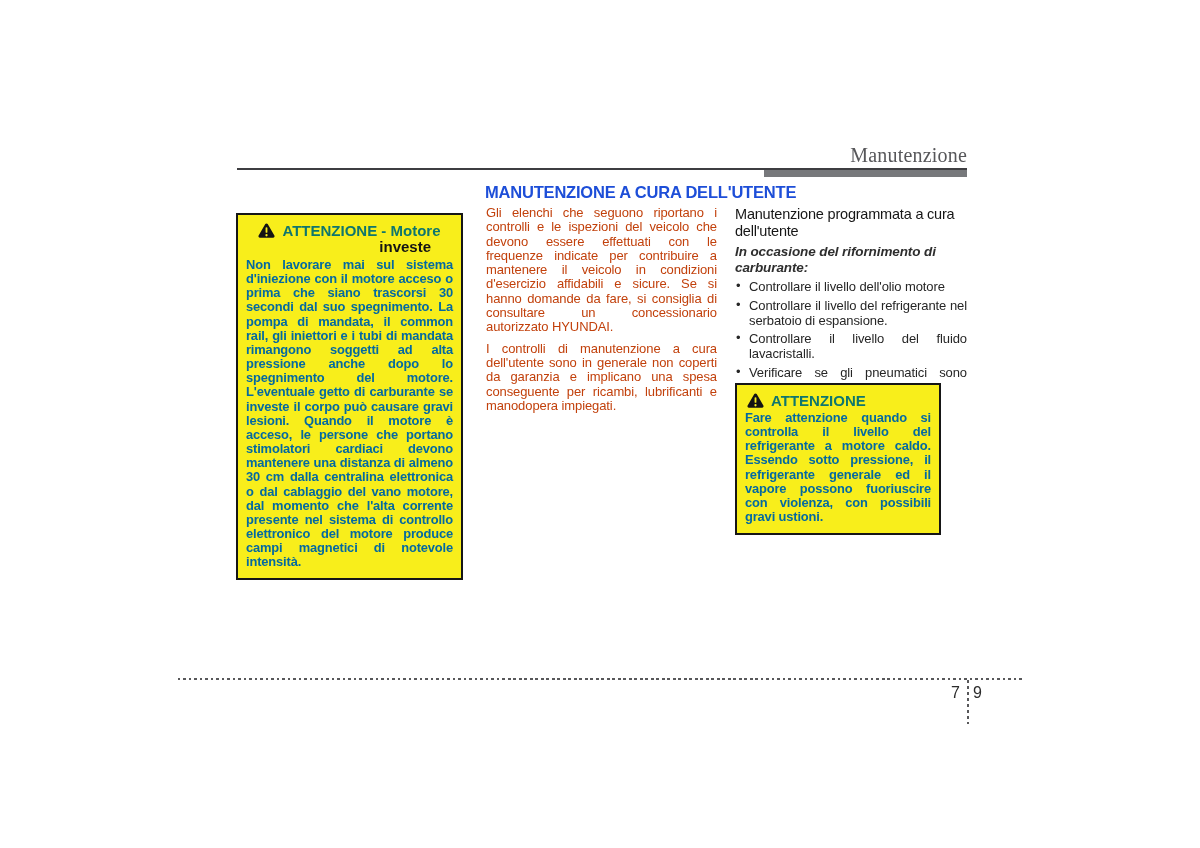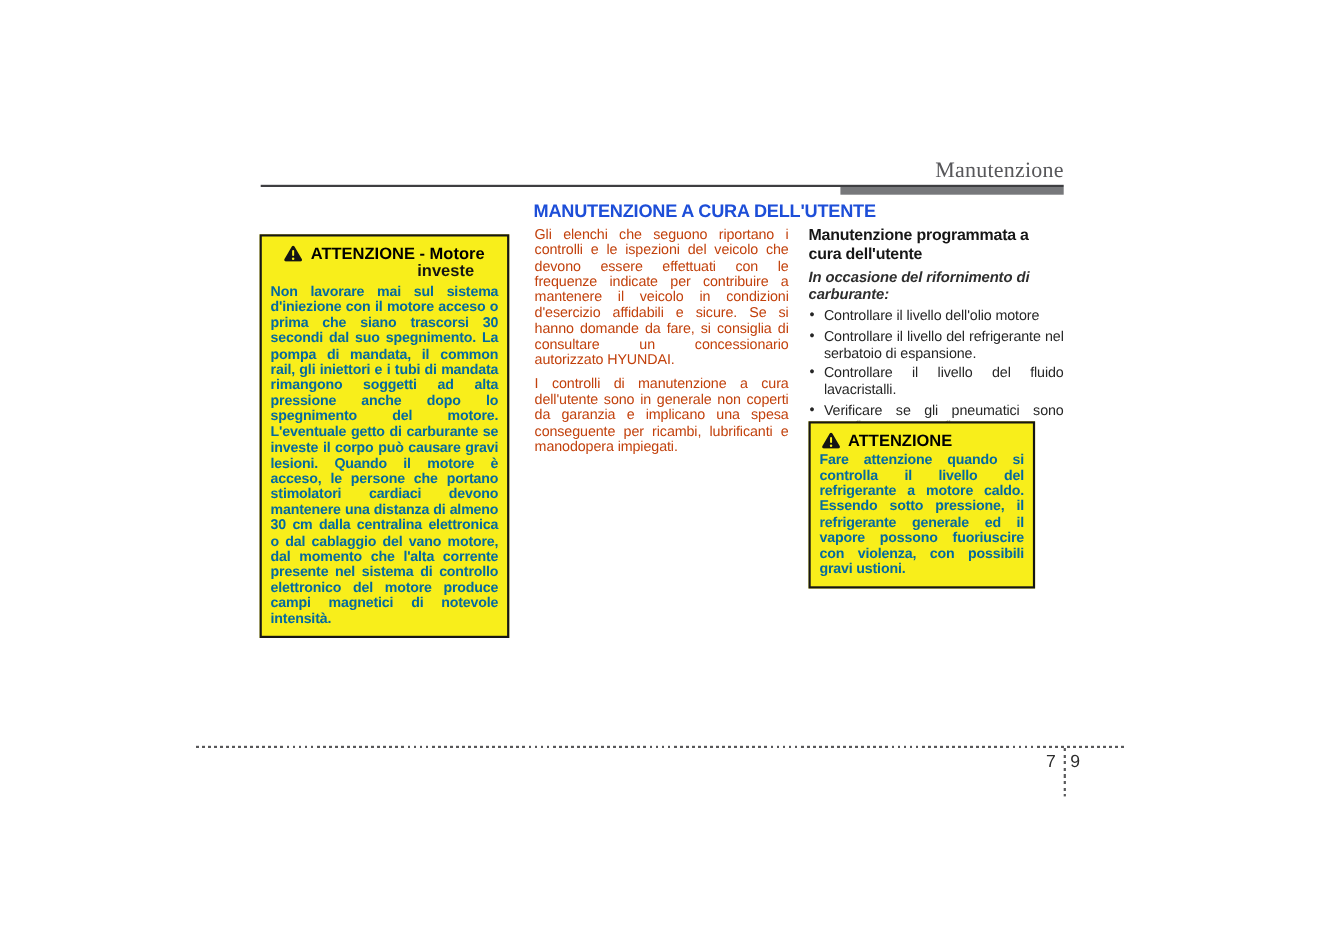--- a/index.html
+++ b/index.html
@@ -32,21 +32,21 @@
     letter-spacing:-0.2px; white-space:nowrap;
   }
   
   .col2 { position:absolute; left:486px; top:206px; width:231px; }
   .col2 p {
     font-size:13px; line-height:14.3px; text-align:justify;
     color:#c2410c; margin-bottom:7px; letter-spacing:-0.1px;
   }
   .col3 { position:absolute; left:735px; top:206px; width:232px; }
   .col3 h2 {
-    font-size:14.5px; line-height:16.5px; font-weight:bold;
+    font-size:14.5px; line-height:16.5px; font-weight:normal;
     color:#161616; margin-bottom:5px; letter-spacing:-0.2px;
   }
   .col3 h3 {
     font-size:13.5px; line-height:16px; font-weight:bold; font-style:italic;
     color:#2e2e2e; margin-bottom:4px; letter-spacing:-0.1px;
   }
   .col3 ul { list-style:none; }
   .col3 li {
     position:relative; padding-left:14px;
     font-size:13px; line-height:14.8px; text-align:justify;
@@ -56,21 +56,21 @@
   
   .warnbox {
     background:var(--warn-bg,#f8ee1b);
     border:2px solid var(--warn-border,#161616);
     padding:7px 8px 9px 8px;
   }
   .warnbox-diesel { position:absolute; left:236px; top:213px; width:227px; }
   .warnbox-coolant { position:absolute; left:735px; top:383px; width:206px; }
   .warn-title-row {
     display:flex; align-items:center; gap:7px;
-    font-size:15px; font-weight:bold; color:#000000; line-height:17px;text-align:center;
+    font-size:15px; font-weight:bold; color:#0f766e; line-height:17px;text-align:center;
   }
   .warnbox-diesel .warn-title-row { justify-content:center; }
   .warn-title-line2 {
     text-align:right; padding-right:22px;
     font-size:15px; font-weight:bold; color:#141414; line-height:16px;
     margin-bottom:3px;
   }
   .warnbox-coolant .warn-title-row { margin-bottom:2px; padding-left:2px; }
   .warn-body {
     font-size:12.9px; font-weight:bold; line-height:14.15px;

